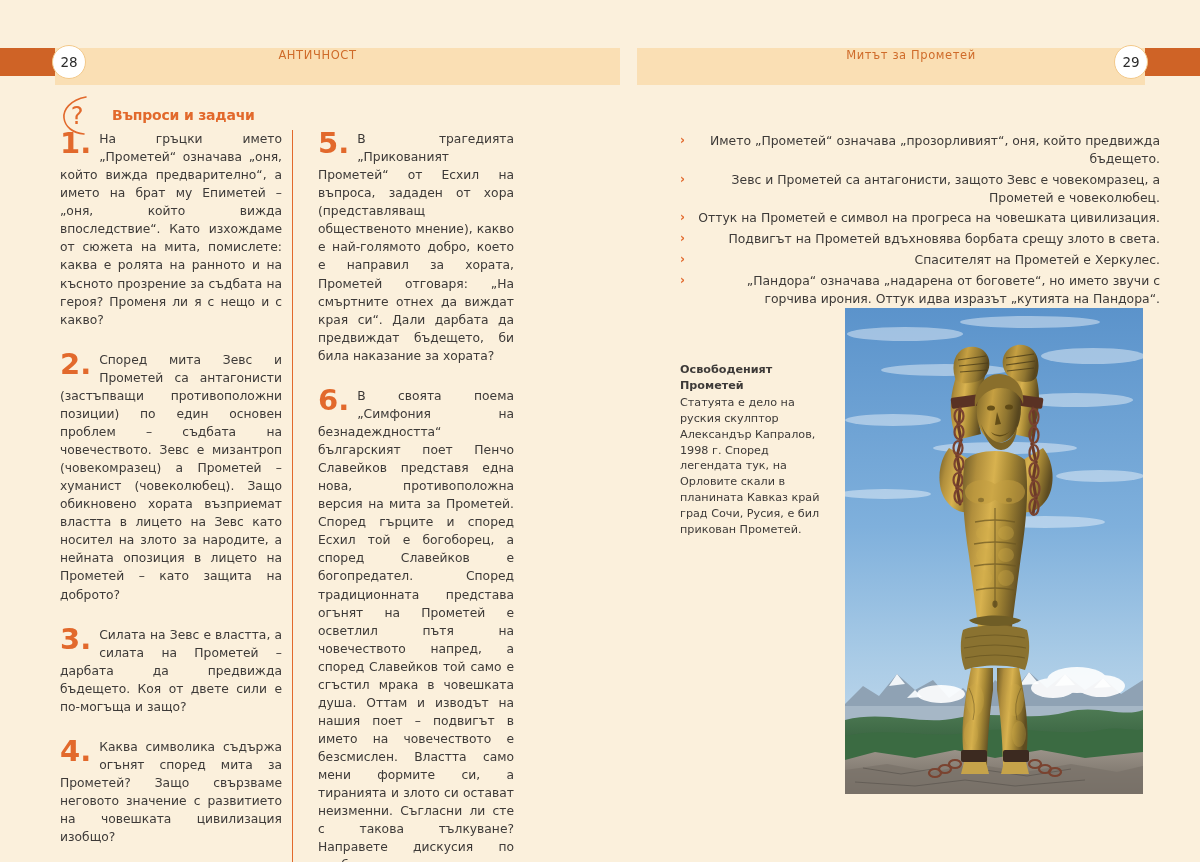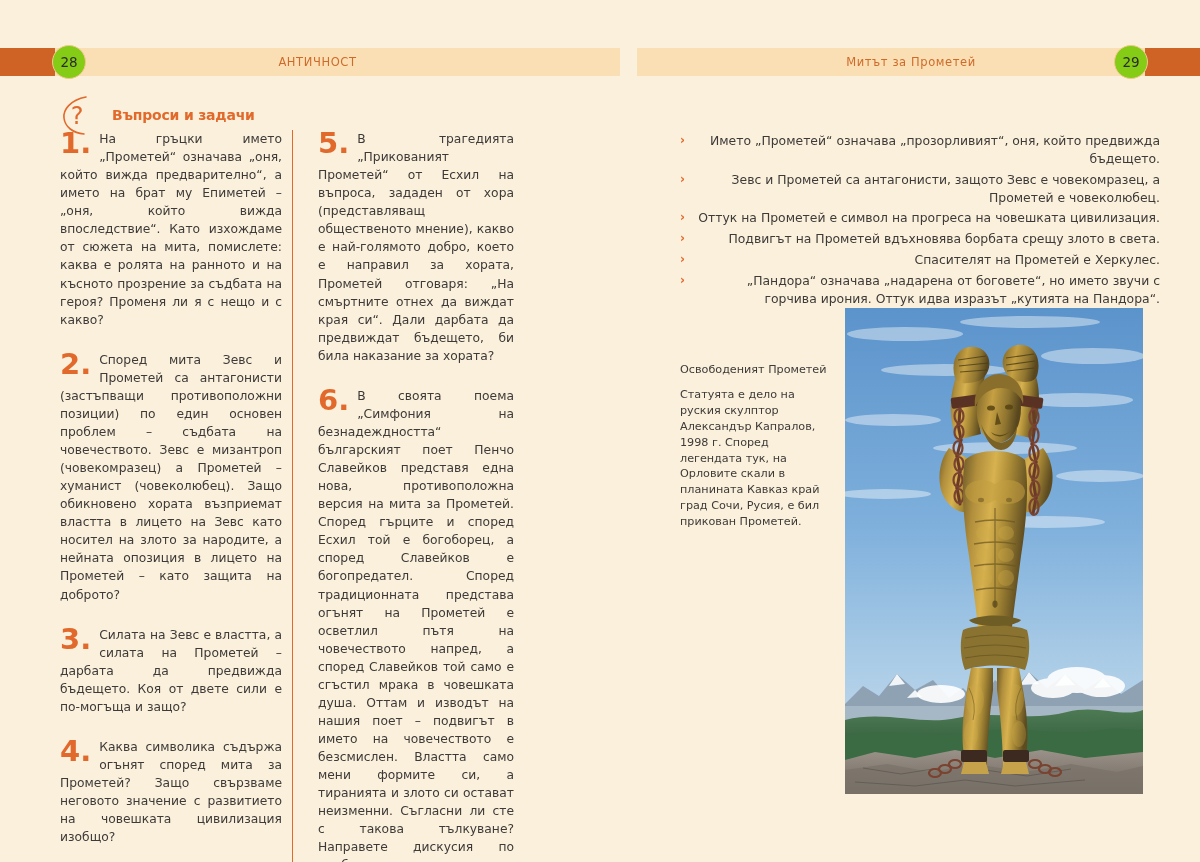--- a/index.html
+++ b/index.html
@@ -28,24 +28,24 @@
     height: 862px;
     background: #fbf0dc;
   }
   .page.left  { width: 620px; }
   .page.right { width: 580px; }
 
   
   .header-band {
     position: absolute;
     top: 48px;
-    height: 28px;
+    height: 37px;
     background: #fadfb4;
     display: flex;
-    align-items: center;
+    align-items: flex-start;
   }
   .page.left  .header-band { left: 55px;  right: 0;    }
   .page.right .header-band { left: 17px;     right: 55px; }
 
   .header-title {
     width: 100%;
     text-align: center;
     font-size: 11.5px;
     letter-spacing: 0.6px;
     color: #cf6b2a;
@@ -65,21 +65,21 @@
   .page.left  .edge-tab { left: 0;  border-top-right-radius: 0; }
   .page.right .edge-tab { right: 0; }
 
   
   .folio {
     position: absolute;
     top: 45px;
     width: 34px;
     height: 34px;
     border-radius: 50%;
-    background: #84cc16;
+    background: #ffffff;
     border: 1.5px solid #f3c98a;
     display: flex;
     align-items: center;
     justify-content: center;
     font-size: 13.5px;
     color: #2b2b2b;
     font-family: "DejaVu Sans", sans-serif;
     z-index: 4;
   }
   .page.left  .folio { left: 52px;  }
@@ -172,21 +172,21 @@
   
   .caption {
     position: absolute;
     left: 60px;
     top: 362px;
     width: 150px;
     font-size: 11.2px;
     line-height: 1.42;
     color: #3d3a38;
   }
-  .caption .cap-title { font-weight: normal; margin-bottom: 9px; }
+  .caption .cap-title { font-weight: bold; margin-bottom: 1px; }
   .caption .cap-body  { }
 
   
   .photo {
     position: absolute;
     left: 225px;
     top: 308px;
     width: 298px;
     height: 486px;
     overflow: hidden;

